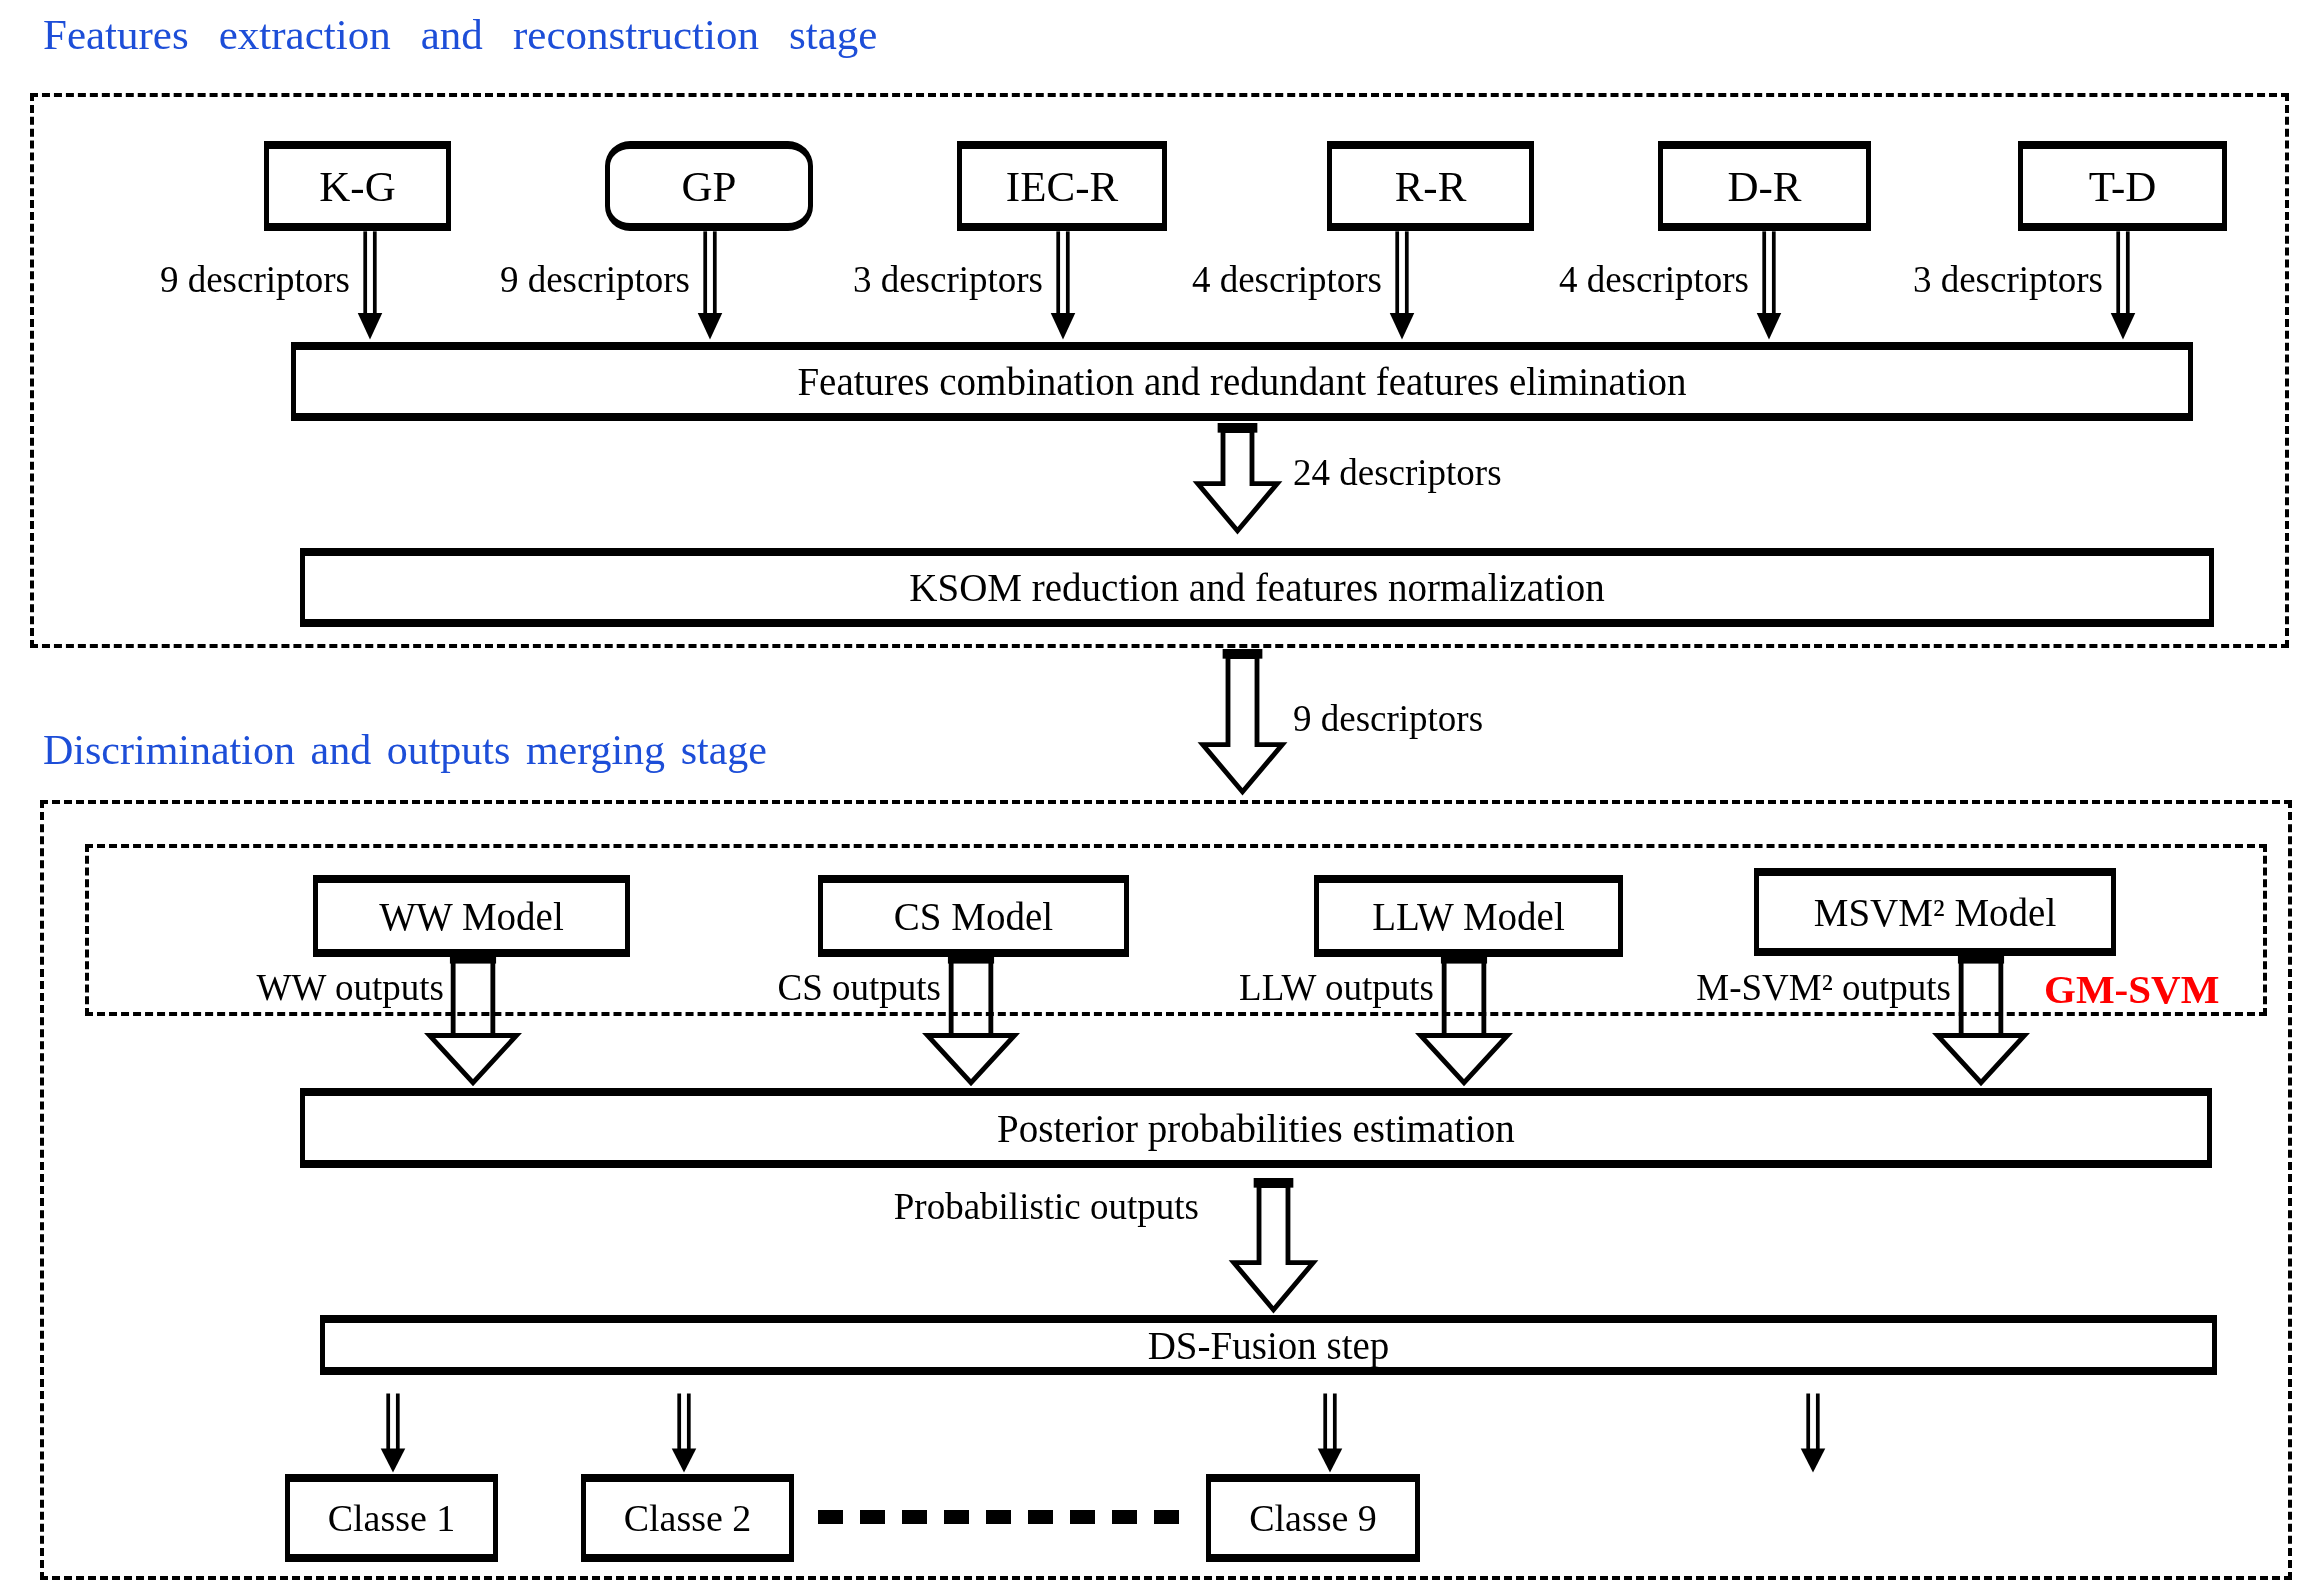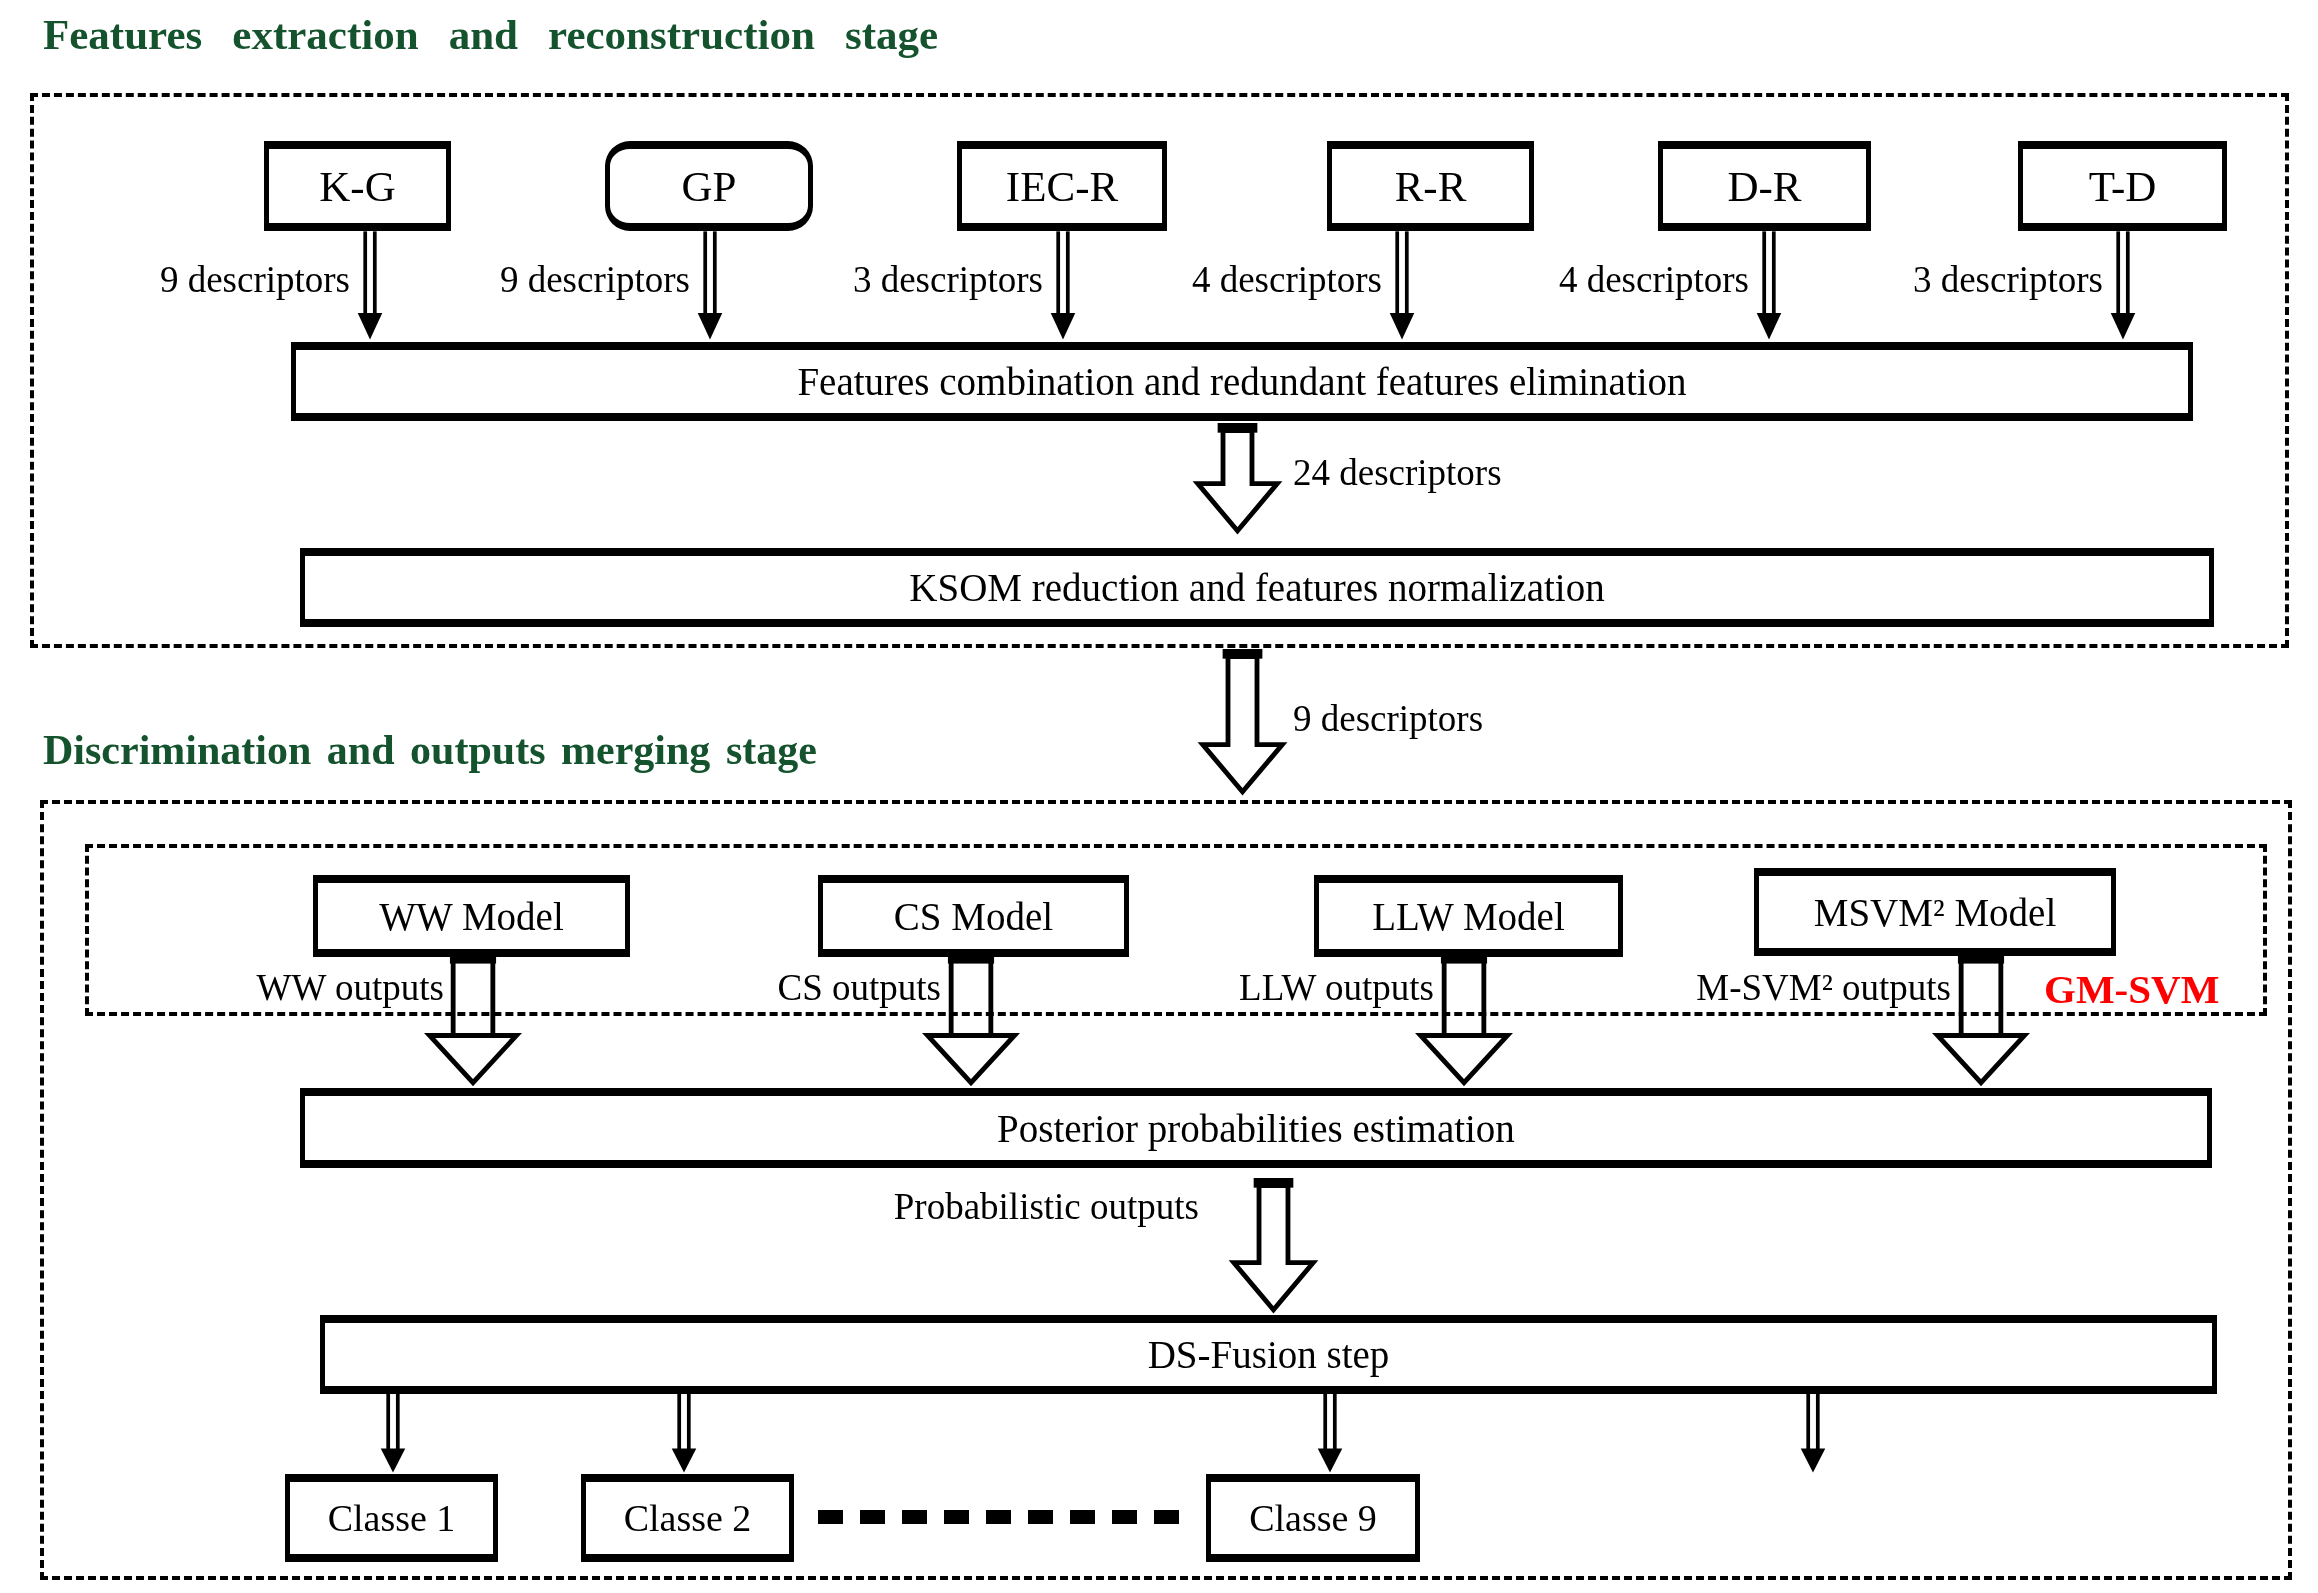--- a/index.html
+++ b/index.html
@@ -1,19 +1,19 @@
 <!DOCTYPE html>
 <html style="font-size:8.6px"><head>
 <meta charset="utf-8">
 <style>
   html,body{margin:0;padding:0;background:#fff;width:2319px;height:1593px;overflow:hidden;}
   #canvas{position:relative;width:2319px;height:1593px;background:#fff;
           font-family:"Liberation Serif",serif;color:#000;}
   .abs{position:absolute;}
-  .stage-title{font-weight:bold;color:#14532d;font-size:43px;white-space:nowrap;line-height:1.15;}
+  .stage-title{font-weight:normal;color:#1d4ed8;font-size:43px;white-space:nowrap;line-height:1.15;}
   .dashed-region{border:4.8px dashed #000;box-sizing:border-box;background:transparent;}
   .inner-region{border:4.3px dashed #000;box-sizing:border-box;}
   .box{border:solid #000;border-width:8.6px 5.4px;background:#fff;box-sizing:border-box;
        display:flex;align-items:center;justify-content:center;white-space:nowrap;}
   .src-box{font-size:43px;}
   .wide-box{font-size:39px;}
   .model-box{font-size:39px;}
   .class-box{font-size:38px;}
   .lbl{font-size:37px;white-space:nowrap;line-height:1.1;}
   .lbl-r{text-align:right;}
@@ -53,21 +53,21 @@
   #ma1{left:422px;top:955px;}  #ma2{left:920px;top:955px;}
   #ma3{left:1413px;top:955px;} #ma4{left:1930px;top:955px;}
   #ol1{left:143px;top:968px;width:301px;}
   #ol2{left:640px;top:968px;width:301px;}
   #ol3{left:1133px;top:968px;width:301px;}
   #ol4{left:1607px;top:968px;width:344px;}
   #gmsvm{left:2044px;top:965px;}
   #posterior{left:300px;top:1088px;width:1912px;height:80px;}
   #probLabel{left:769px;top:1187px;width:430px;}
   #arrowProb{left:1225px;top:1178px;}
-  #fusion{left:320px;top:1315px;width:1897px;height:79px;}
+  #fusion{left:320px;top:1315px;width:1897px;height:60px;}
   #fa1{left:377px;top:1393px;}  #fa2{left:668px;top:1393px;}
   #fa3{left:1314px;top:1393px;} #fa4{left:1797px;top:1393px;}
   #c1{left:285px;top:1474px;width:213px;height:88px;}
   #c2{left:581px;top:1474px;width:213px;height:88px;}
   #dashes{left:818px;top:1510px;width:371px;height:14px;}
   #c9{left:1206px;top:1474px;width:214px;height:88px;}
   #reject{left:1485px;top:1474px;width:684px;height:88px;}
 </style>
 </head>
 <body>

